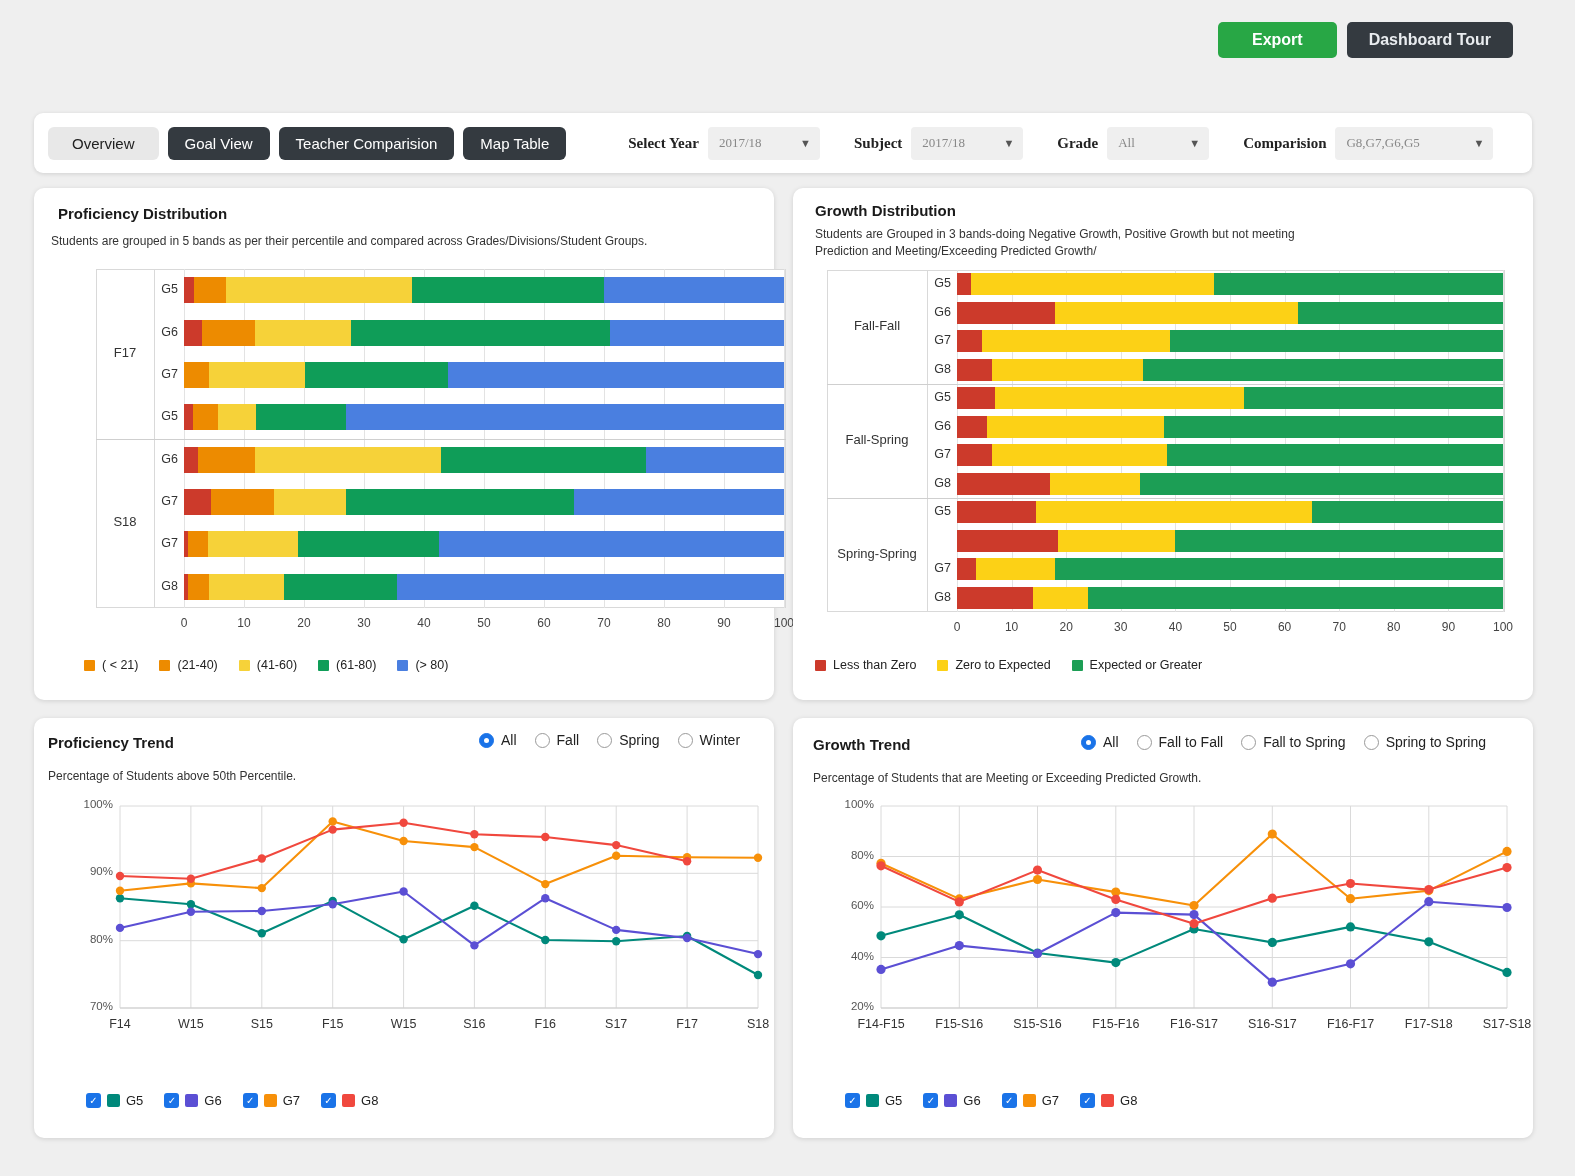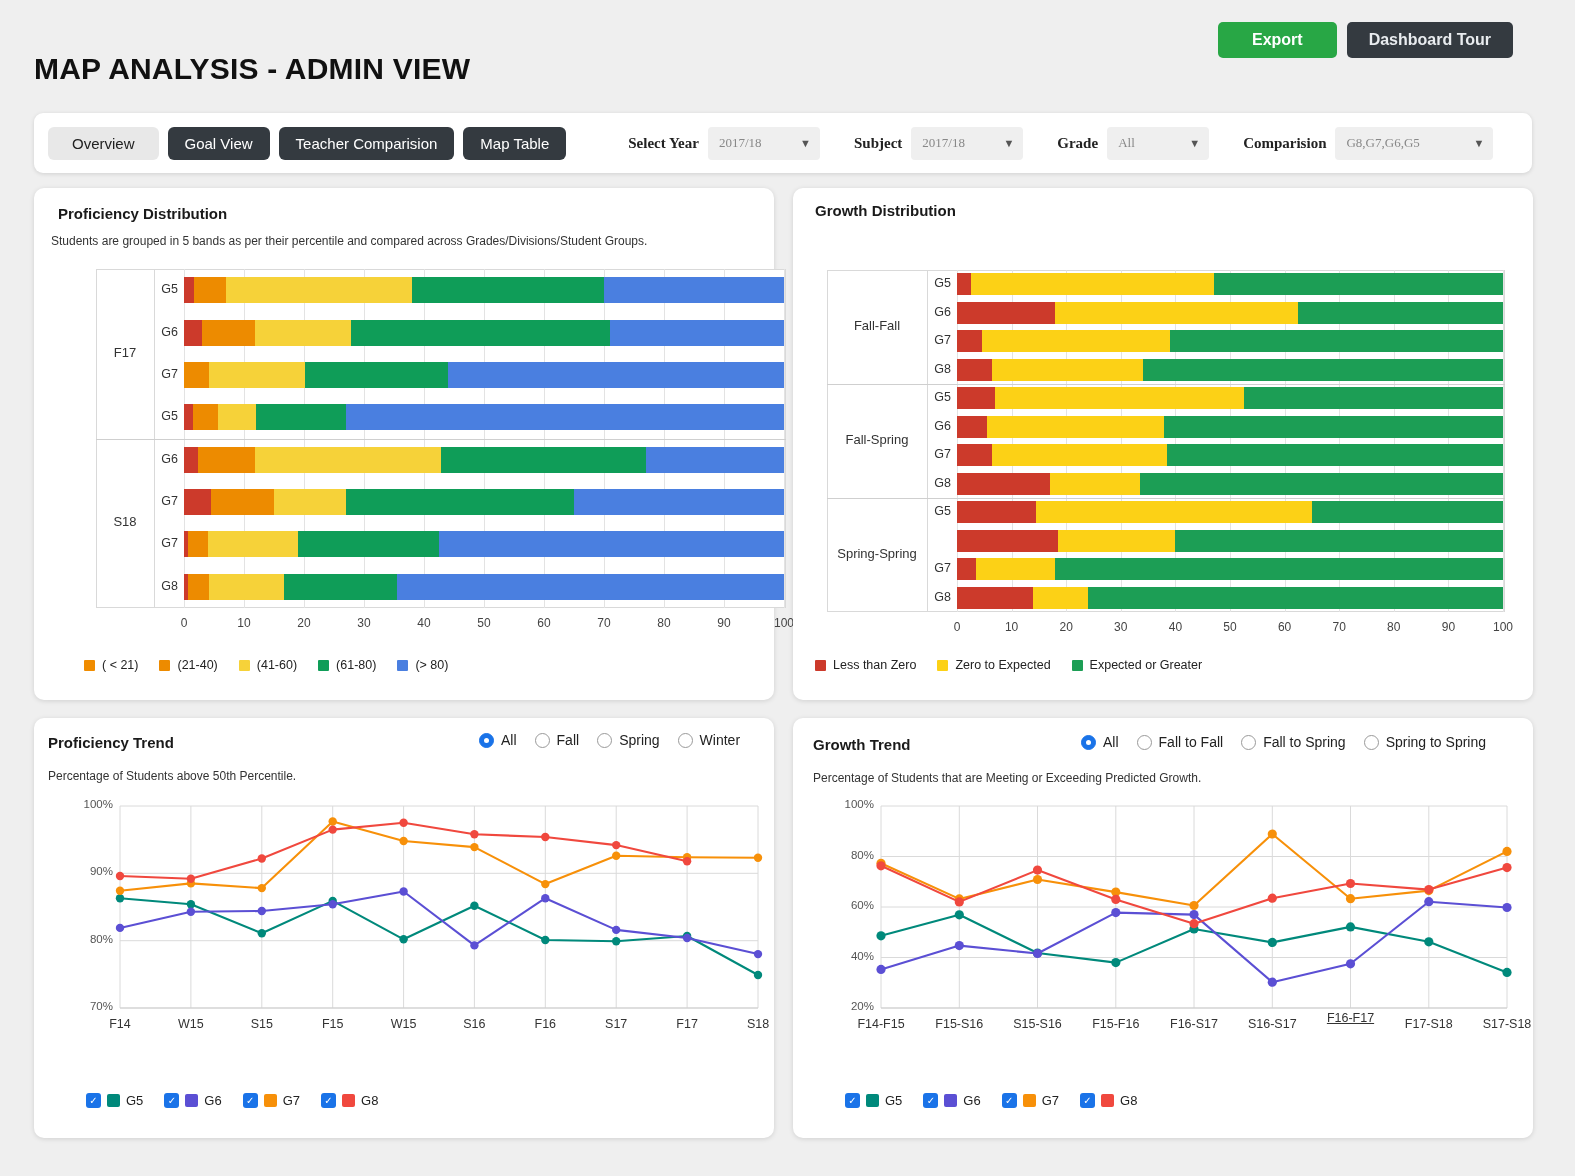--- a/index.html
+++ b/index.html
@@ -151,21 +151,20 @@
 </head>
 <body>
 
 <div class="page">
 
   <div class="top-buttons">
     <button class="btn-export">Export</button>
     <button class="btn-tour">Dashboard Tour</button>
   </div>
 
-  <div class="page-title">MAP ANALYSIS  - ADMIN VIEW</div>
 
   <div class="filterbar">
     <div class="tabs">
       <button class="tab active">Overview</button>
       <button class="tab dark">Goal View</button>
       <button class="tab dark">Teacher Comparision</button>
       <button class="tab dark">Map Table</button>
     </div>
 
     <div class="filters">
@@ -314,20 +313,21 @@
         </div>
         <div class="item">
           <span class="swatch" style="background:#4a7fe0"></span>
           <span class="ltext">(&gt; 80)</span>
         </div>
       </div>
   </div>
 
   <div class="card" id="card-growth-dist">
     <div class="card-title" style="position:absolute;left:22px;top:14px;">Growth Distribution</div>
+    <div class="card-sub" style="position:absolute;left:22px;top:38px;width:530px;">Students are Grouped  in 3 bands-doing Negative Growth, Positive Growth but not meeting Prediction and Meeting/Exceeding Predicted Growth/</div>
     <div id="gd-plot" style="position: absolute; left: 34px; top: 82px; width: 678px; height: 342px;">
         <div class="plot" style="left:0;top:0;width:678px;height:342px;"></div>
         <div class="vsep" style="left:100px;top:0;height:342px;"></div>
         <div class="gridcol" style="left:130px;"></div>
         <div class="gridcol" style="left:184.6px;"></div>
         <div class="gridcol" style="left:239.2px;"></div>
         <div class="gridcol" style="left:293.8px;"></div>
         <div class="gridcol" style="left:348.4px;"></div>
         <div class="gridcol" style="left:403px;"></div>
         <div class="gridcol" style="left:457.6px;"></div>
@@ -643,21 +643,21 @@
         <div class="ytick" style="left:0;width:61px;top:151.5px;">40%</div>
         <div class="ytick" style="left:0;width:61px;top:101.0px;">60%</div>
         <div class="ytick" style="left:0;width:61px;top:50.5px;">80%</div>
         <div class="ytick" style="left:0;width:61px;top:0.0px;">100%</div>
         <div class="xtick" style="left:24.0px;width:88px;top:219px;">F14-F15</div>
         <div class="xtick" style="left:102.3px;width:88px;top:219px;">F15-S16</div>
         <div class="xtick" style="left:180.5px;width:88px;top:219px;">S15-S16</div>
         <div class="xtick" style="left:258.8px;width:88px;top:219px;">F15-F16</div>
         <div class="xtick" style="left:337.0px;width:88px;top:219px;">F16-S17</div>
         <div class="xtick" style="left:415.3px;width:88px;top:219px;">S16-S17</div>
-        <div class="xtick" style="left:493.5px;width:88px;top:213px;text-decoration:underline;">F16-F17</div>
+        <div class="xtick" style="left:493.5px;width:88px;top:219px;">F16-F17</div>
         <div class="xtick" style="left:571.8px;width:88px;top:219px;">F17-S18</div>
         <div class="xtick" style="left:650.0px;width:88px;top:219px;">S17-S18</div>
       </div>
     <div class="cblegend" id="gt-legend" style="left:52px;top:375px;">
         <div class="cbitem">
           <span class="cbox">✓</span>
           <span class="cbsw" style="background:#00897b"></span>
           <span class="cbtext">G5</span>
         </div>
         <div class="cbitem">

